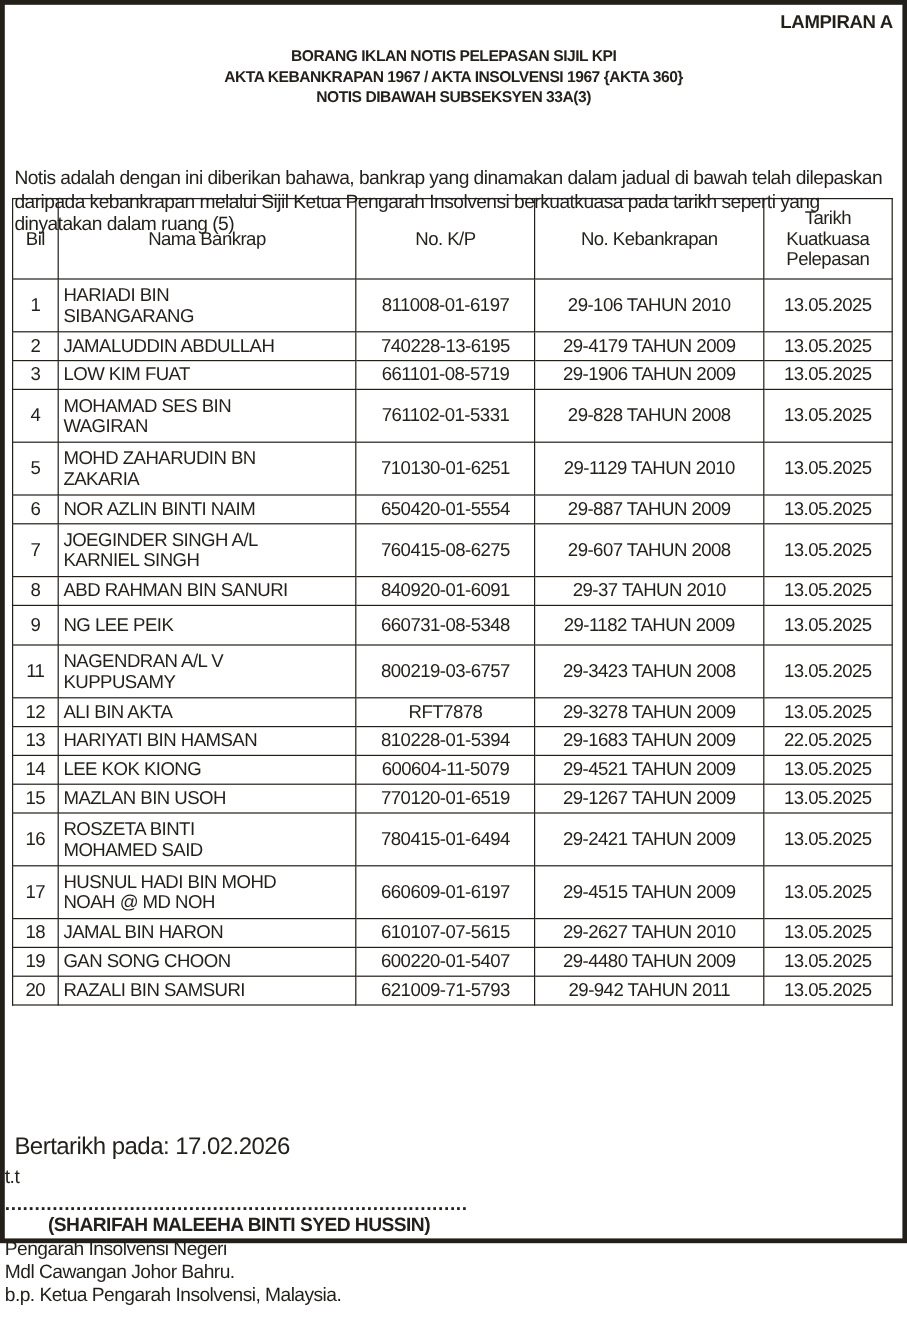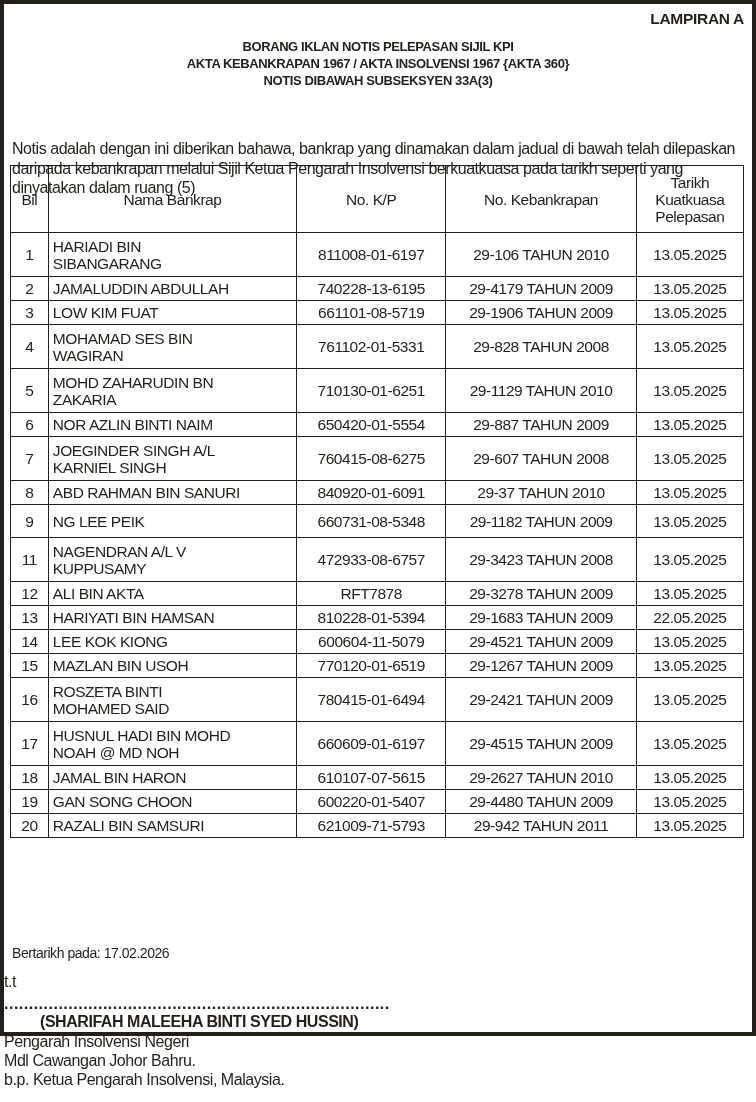--- a/index.html
+++ b/index.html
@@ -45,21 +45,21 @@
   td.c-bil { text-align: center; }
   td.c-name { text-align: left; padding-left: 5px; white-space: pre-line; }
   td.c-kp, td.c-keb, td.c-date { text-align: center; white-space: nowrap; }
   .col-bil { width: 36px; }
   .col-name { width: 236px; }
   .col-kp { width: 142px; }
   .col-keb { width: 181px; }
   .col-date { width: 102px; }
   .dated {
     position: absolute; left: 8px; top: 941px;
-    font-size: 14px; letter-spacing: -0.45px;
+    font-size: 20px; letter-spacing: -0.45px;
   }
   .sign {
     position: absolute; left: 0; right: 0; top: 968px;
     text-align: left; font-size: 16px; line-height: 19px; letter-spacing: -0.45px;
   }
   .sign .tt { margin-bottom: 8px; }
   .sign .dots { font-weight: bold; letter-spacing: 0.5px; line-height: 10px; height: 12px; overflow: hidden; }
   .sign .name { font-weight: bold; line-height: 21px; padding-left: 36px; }
 </style>
 </head>
@@ -158,21 +158,21 @@
           <td class="c-bil">9</td>
           <td class="c-name">NG LEE PEIK</td>
           <td class="c-kp">660731-08-5348</td>
           <td class="c-keb">29-1182 TAHUN 2009</td>
           <td class="c-date">13.05.2025</td>
         </tr>
         <tr class="tall">
           <td class="c-bil">11</td>
           <td class="c-name">NAGENDRAN A/L V
 KUPPUSAMY</td>
-          <td class="c-kp">472933-08-6757</td>
+          <td class="c-kp">800219-03-6757</td>
           <td class="c-keb">29-3423 TAHUN 2008</td>
           <td class="c-date">13.05.2025</td>
         </tr>
         <tr>
           <td class="c-bil">12</td>
           <td class="c-name">ALI BIN AKTA</td>
           <td class="c-kp">RFT7878</td>
           <td class="c-keb">29-3278 TAHUN 2009</td>
           <td class="c-date">13.05.2025</td>
         </tr>

